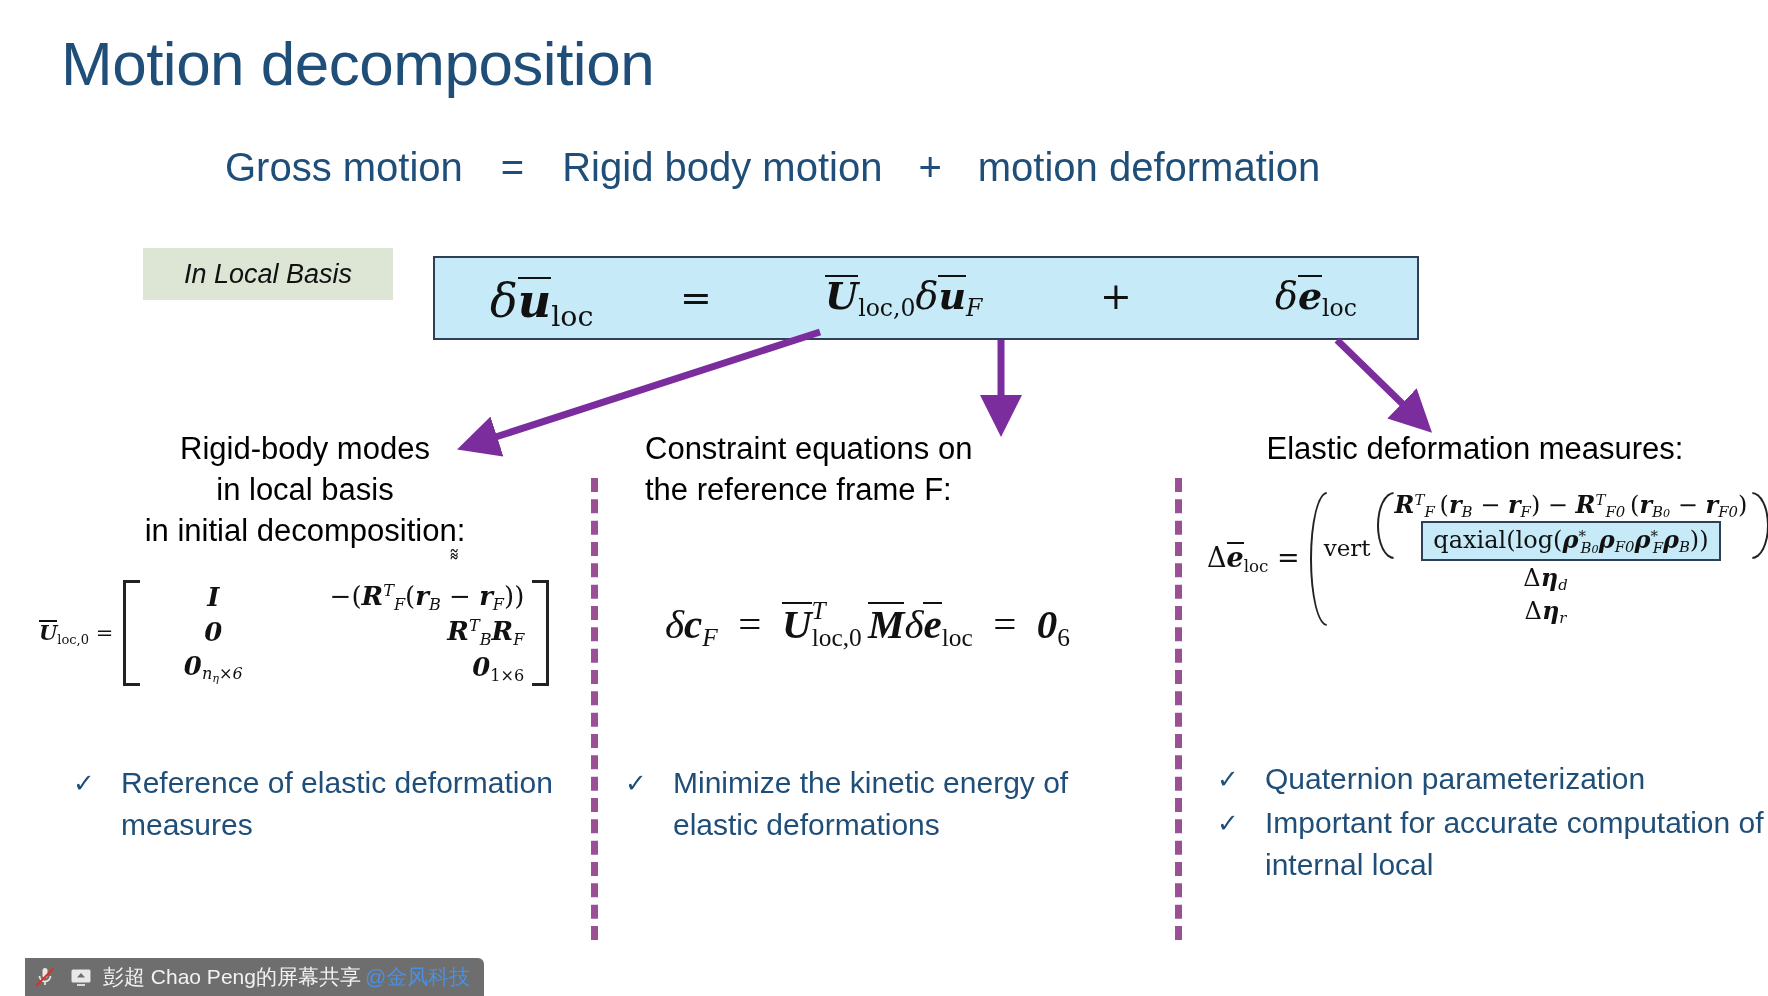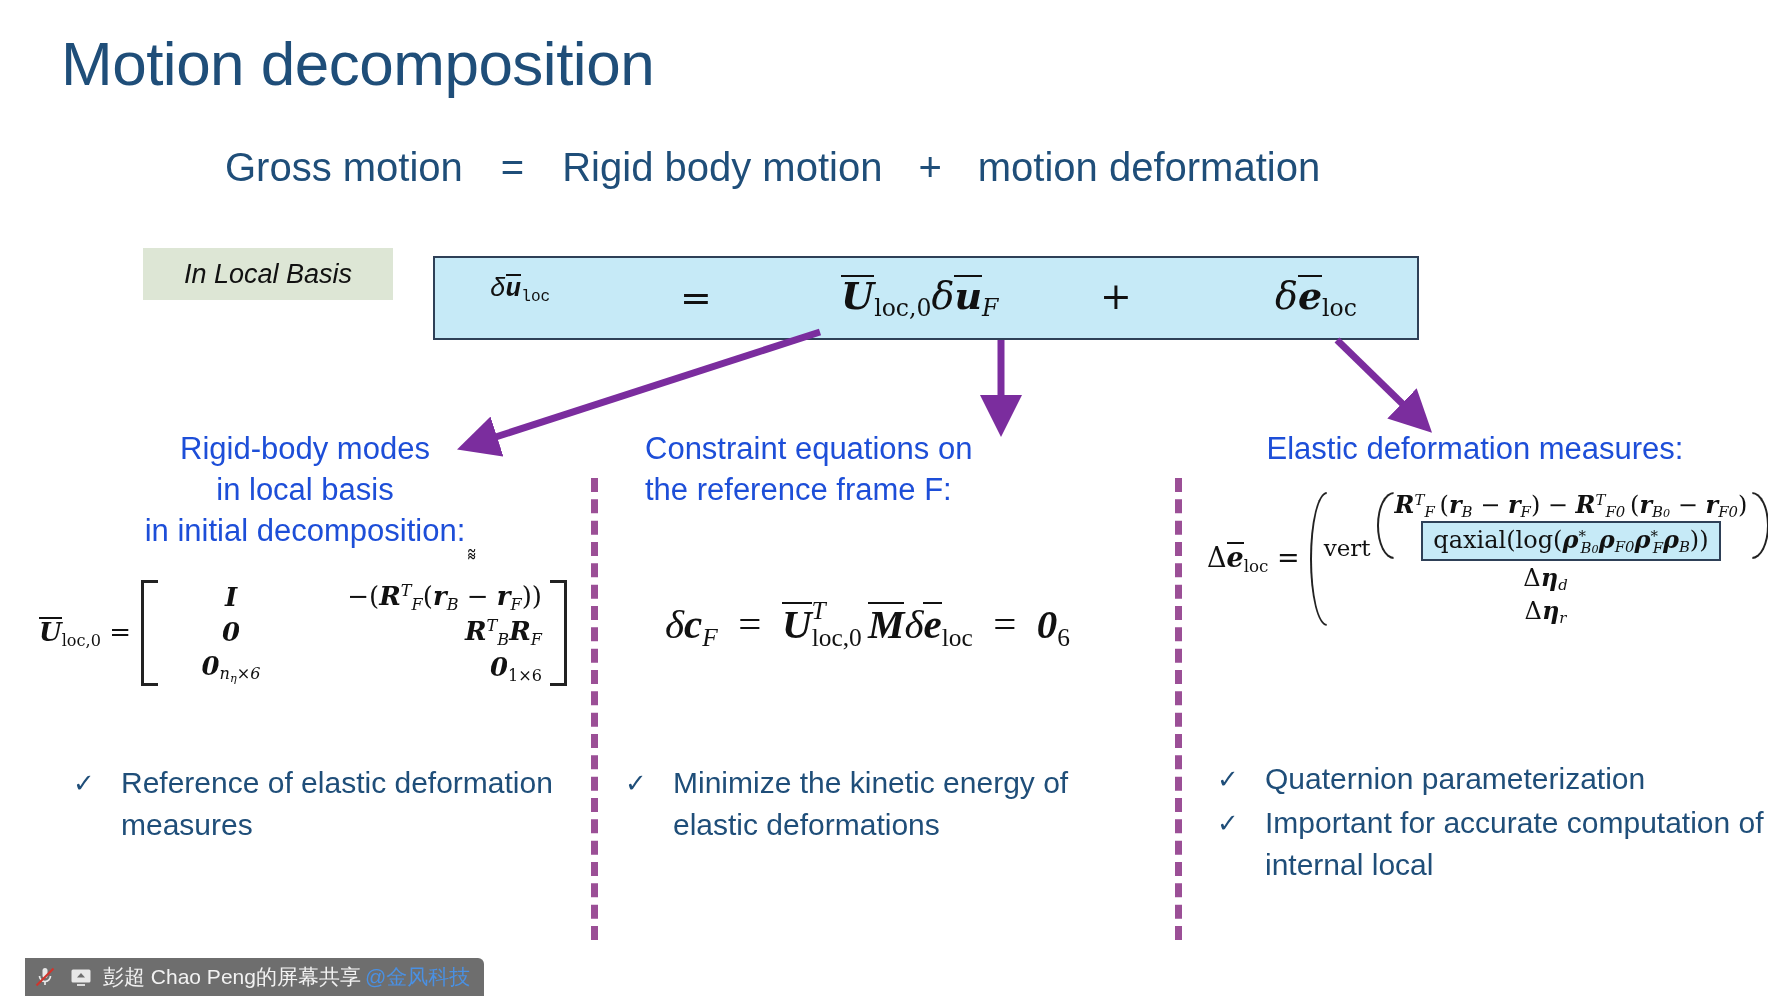--- a/index.html
+++ b/index.html
@@ -78,58 +78,58 @@
     font-family: "DejaVu Serif", serif;
     color: #111;
   }
   .mi { font-style: italic; }
   .bm { font-weight: bold; font-style: italic; }
   .sub { font-size: 0.62em; vertical-align: -0.30em; font-style: normal; }
   .subi { font-size: 0.62em; vertical-align: -0.30em; font-style: italic; }
   .sup { font-size: 0.62em; vertical-align: 0.55em; font-style: italic; }
   .ovb { border-top: 2px solid #111; padding-top: 1px; display: inline-block; line-height: 0.95; }
 
-  #eq-u   { position:absolute; left: 55px;  top: 16px; font-size: 26px; font-family: Liberation Mono, monospace; }
+  #eq-u   { position:absolute; left: 55px;  top: 16px; font-size: 46px; }
   #eq-eq  { position:absolute; left: 245px; top: 18px; font-size: 38px; }
-  #eq-U   { position:absolute; left: 406px; top: 16px; font-size: 38px; }
+  #eq-U   { position:absolute; left: 390px; top: 16px; font-size: 38px; }
   #eq-plus{ position:absolute; left: 665px; top: 16px; font-size: 38px; }
   #eq-e   { position:absolute; left: 840px; top: 16px; font-size: 38px; }
 
   
   .divider {
     position: absolute;
     top: 478px;
     width: 0;
     height: 462px;
     border-left: 7px dashed #9B4F96;
   }
   #divider-1 { left: 566px; }
   #divider-2 { left: 1150px; }
 
   
   .colhead {
     position: absolute;
-    color: #1d4ed8;
+    color: #000000;
     font-size: 31px;
     line-height: 41px;
   }
   #col1-head { left: 30px;  top: 428px; width: 500px; text-align: center; }
   #col2-head { left: 620px; top: 428px; width: 480px; text-align: left; }
   #col3-head { left: 1180px;top: 428px; width: 540px; text-align: center; }
 
   
   .formula {
     position: absolute;
     font-family: "DejaVu Serif", serif;
     color: #111111;
   }
 
   
   #f1 { left: 14px; top: 580px; display: flex; align-items: center; font-size: 26px; }
-  #f1 .lhs { font-size: 26px; margin-right: 10px; white-space: nowrap; }
+  #f1 .lhs { font-size: 21px; margin-right: 10px; white-space: nowrap; }
   .brk {
     display: inline-block;
     width: 14px;
     align-self: stretch;
     border-top: 3px solid #222;
     border-bottom: 3px solid #222;
   }
   .brk-l { border-left: 3px solid #222; }
   .brk-r { border-right: 3px solid #222; }
   #f1 table { border-collapse: collapse; font-size: 26px; }

